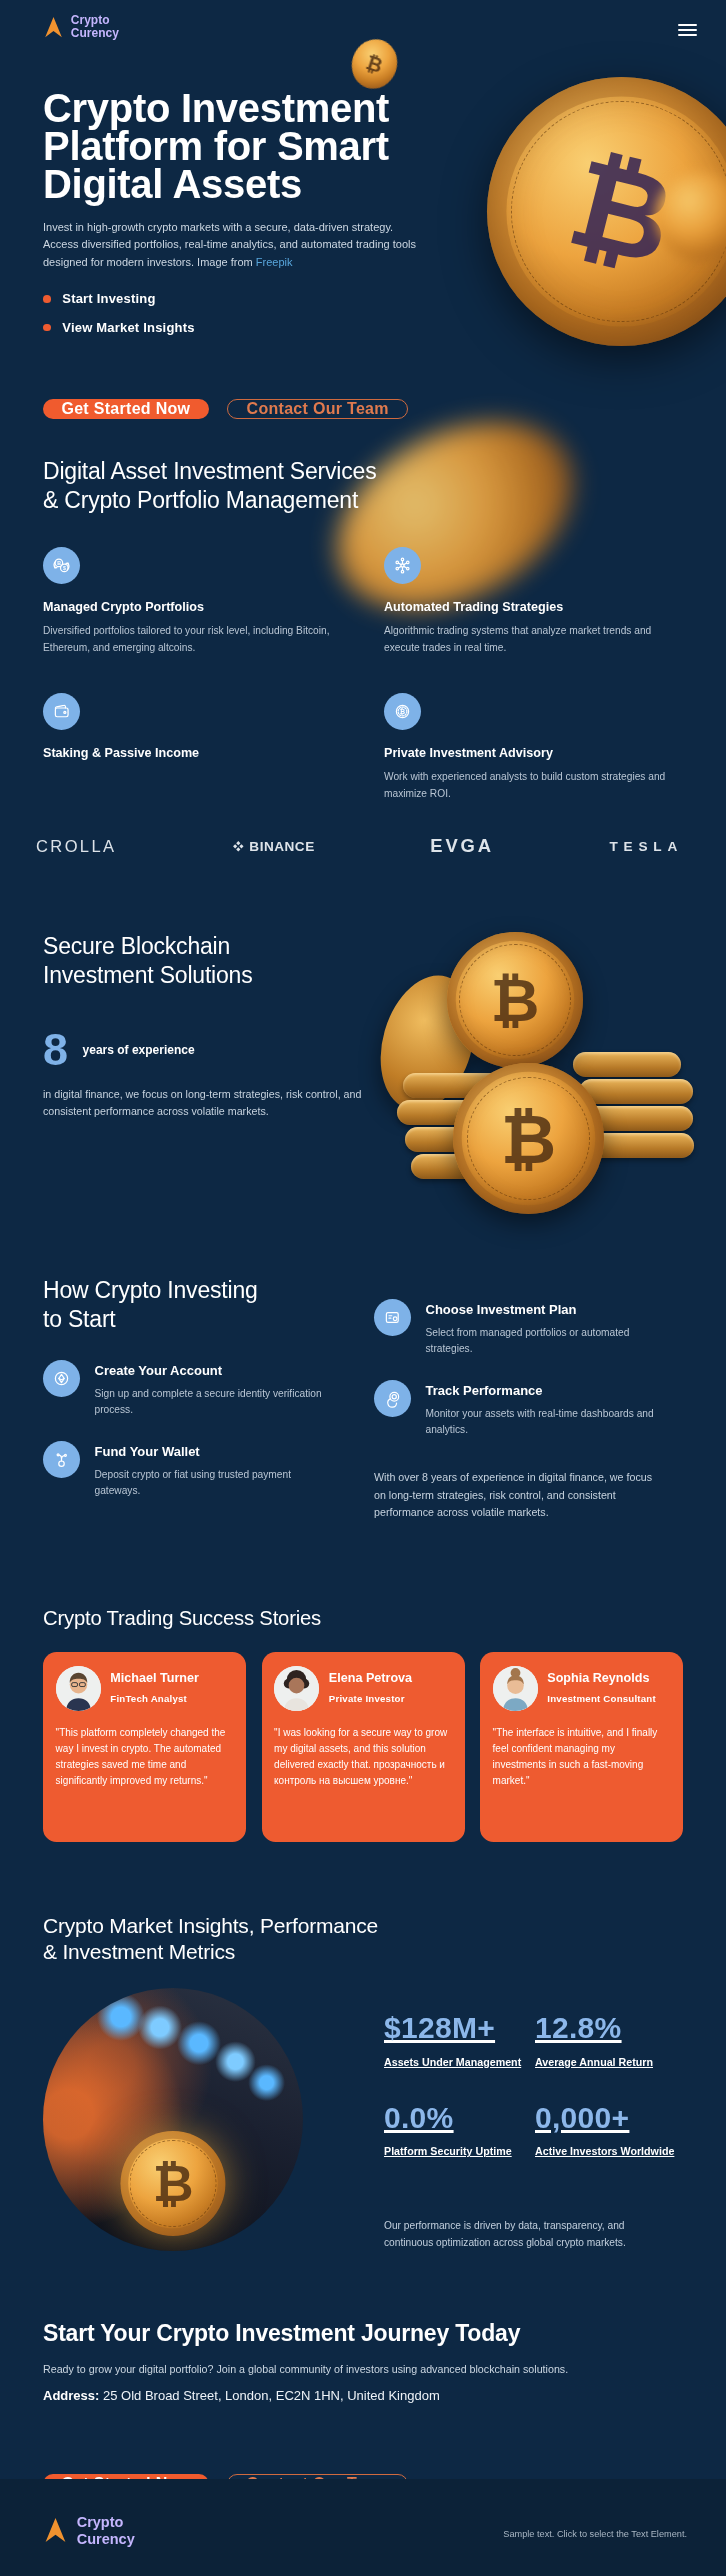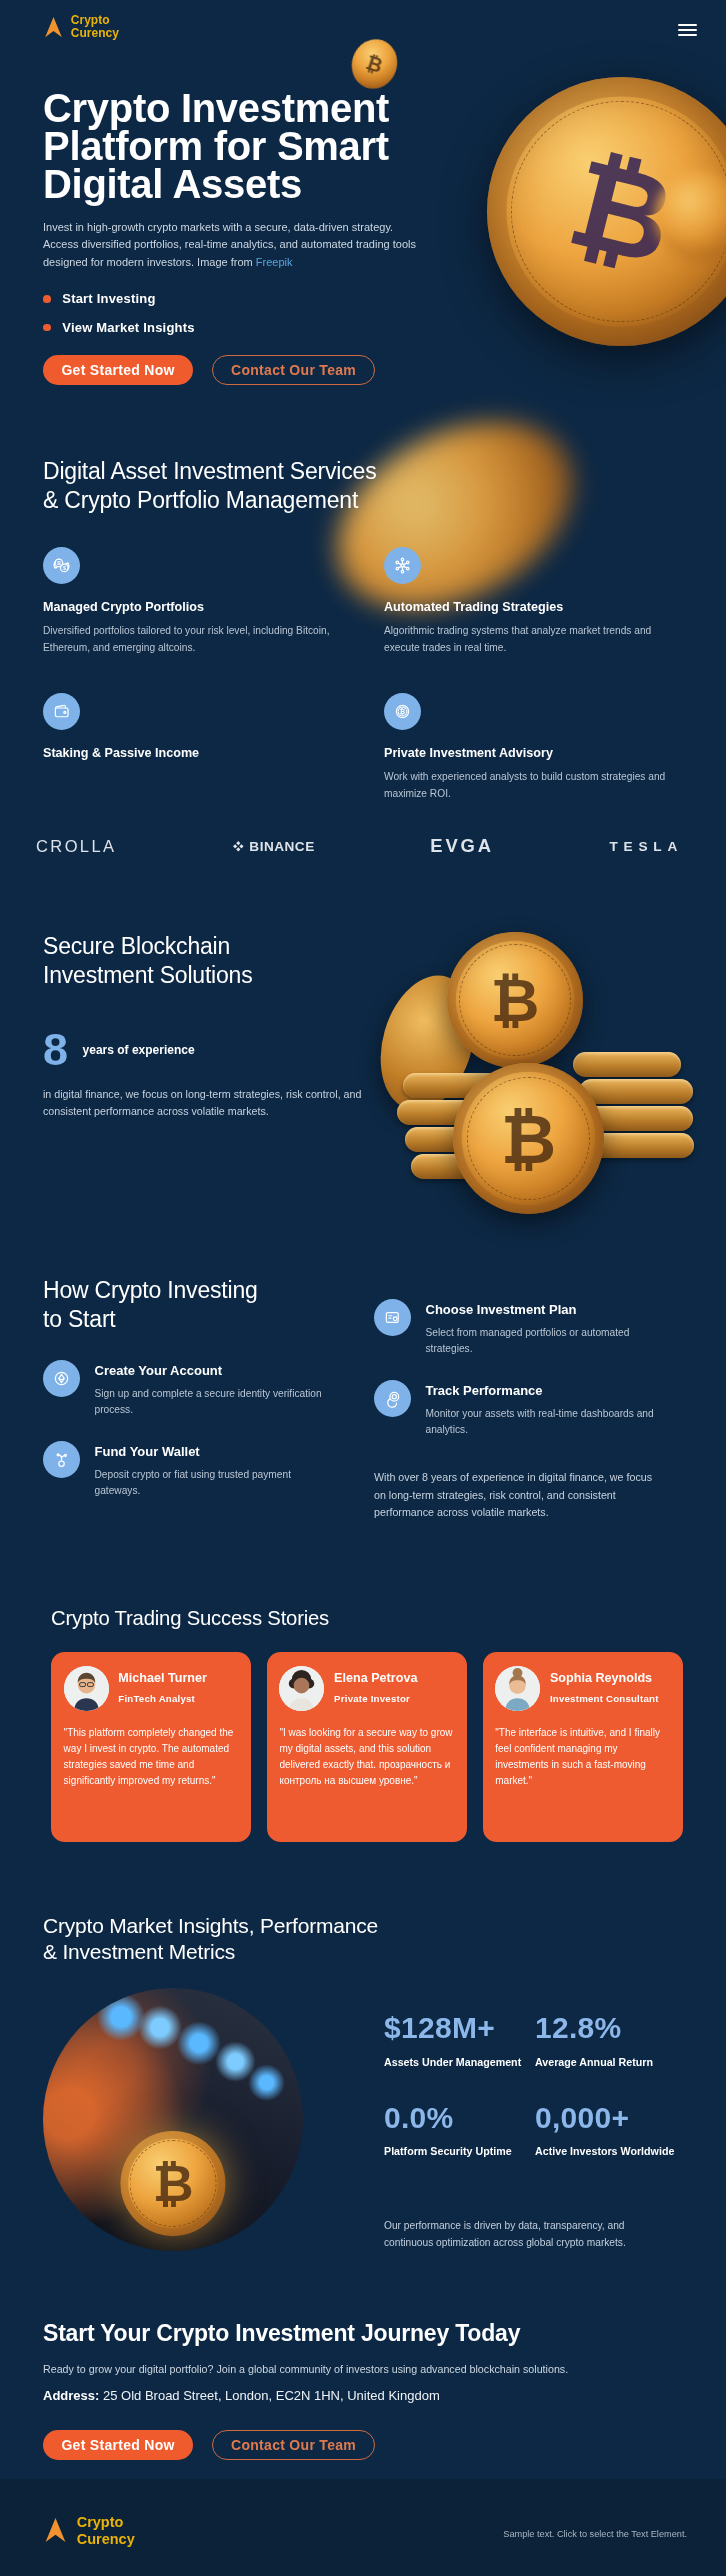--- a/index.html
+++ b/index.html
@@ -13,36 +13,36 @@
   .coin-big { left:487px; top:77px; width:269px; height:269px; box-shadow: inset 0 0 0 19.4px rgba(150,90,30,.35), inset 0 0 48px rgba(60,30,5,.45), 0 13.6px 43px rgba(0,0,0,.5); }
   .coin-big .b { font-size:122px; color:rgba(55,38,84,.88); transform:rotate(14deg); }
   .coin-small { left:352px; top:39px; width:45px; height:50px; transform:rotate(18deg); filter:blur(0.6px); }
   .coin-small .b { font-size:19.4px; }
   .coin-blur-hero { left:655px; top:172px; width:89px; height:89px; filter:blur(5.8px); opacity:.85; }
   .coin-blur-services { left:329px; top:434px; width:252px; height:163px; border-radius:50%; transform:rotate(-28deg); filter:blur(12.6px); opacity:.9; z-index:0; }
 
   
   .header { position:absolute; left:43px; right:29px; top:13.6px; display:flex; justify-content:space-between; align-items:flex-start; z-index:5; }
   .brand { display:flex; align-items:center; gap:6.8px; }
-  .brand-name { font-size:12px; font-weight:bold; line-height:1.15; color:#eab308; }
+  .brand-name { font-size:12px; font-weight:bold; line-height:1.15; color:#c4b5fd; }
   .menu-btn { margin-top:7.7px; width:19.4px; cursor:pointer; }
   .menu-btn span { display:block; height:1.9px; background:#fff; margin:2.9px 0; border-radius:1px; }
 
   
   .hero-text { position:absolute; left:43px; top:89px; width:399px; z-index:3; }
   .hero-text h1 { font-size:40px; line-height:38px; font-weight:bold; letter-spacing:-0.3px; }
   .hero-text h1 span { display:block; }
   .hero-desc { margin-top:15.5px; font-size:11px; line-height:1.62; color:#ccd7e2; width:387px; }
   .link { color:#58a6dc; text-decoration:none; cursor:pointer;text-align:right; }
   .hero-bullets { margin-top:19.4px; list-style:none; }
   .hero-bullets li { display:flex; align-items:center; gap:11.6px; margin-bottom:13.6px; }
   .dot { width:7.7px; height:7.7px; border-radius:50%; background:#ee5b30; flex:0 0 auto; }
   .bullet-label { font-size:13px; font-weight:bold; letter-spacing:0.2px; }
   .btn-row { margin-top:20.3px; display:flex; align-items:center; gap:18.4px; }
-  .btn { display:inline-flex; align-items:center; justify-content:center; height:30px; padding:0 18.4px; border-radius:15.5px; font-size:14px; font-weight:bold; letter-spacing:0.3px; cursor:pointer; white-space:nowrap; }
+  .btn { display:inline-flex; align-items:center; justify-content:center; height:20px; padding:0 18.4px; border-radius:15.5px; font-size:16px; font-weight:bold; letter-spacing:0.3px; cursor:pointer; white-space:nowrap;margin-top:44px; }
   .btn-primary { background:#f05b2e; color:#fff; }
   .btn-outline { border:1px solid #cf6a3f; color:#e07a4e; background:transparent; }
 
   
   .services { position:absolute; left:43px; right:43px; top:457px; z-index:1; }
   .h2 { font-size:23px; line-height:29px; font-weight:normal; letter-spacing:-0.2px; }
   .h2 span { display:block; }
   .svc-grid { margin-top:32px; display:grid; grid-template-columns:320px 320px; column-gap:21px; row-gap:37px; }
   .icon-circle { width:37px; height:37px; border-radius:50%; background:#7eb2e8; display:flex; align-items:center; justify-content:center; flex:0 0 auto; }
   .svc-title { margin-top:15.5px; font-size:12.6px; font-weight:bold; }
@@ -69,21 +69,21 @@
   
   .how { position:absolute; left:43px; right:43px; top:1276px; display:grid; grid-template-columns:310px 310px; column-gap:21px; }
   .how-right { padding-top:23px; }
   .step { display:flex; gap:14.5px; margin-bottom:23px; }
   .step-title { font-size:13px; font-weight:bold; padding-top:2.9px; }
   .step-desc { margin-top:7.7px; font-size:10.2px; line-height:1.6; color:#b9c6d4; max-width:242px; }
   .how-left .h2 { margin-bottom:26px; }
   .how-note { margin-top:31px; font-size:10.7px; line-height:1.62; color:#c6d2de; max-width:291px; }
 
   
-  .stories { position:absolute; left:43px; right:43px; top:1604px;margin-left:8px; }
+  .stories { position:absolute; left:43px; right:43px; top:1604px; }
   .stories .h2 { font-size:20.3px; }
   .cards { margin-top:19.4px; display:flex; gap:15.5px; }
   .card { width:207px; min-height:190px; background:#ee5b30; border-radius:13.6px; padding:13.6px 12.6px; }
   .card-head { display:flex; gap:9.7px; }
   .avatar { width:45px; height:45px; border-radius:50%; overflow:hidden; flex:0 0 auto; background:#f1f1ee; }
   .card-name { font-size:12.6px; font-weight:bold; line-height:1.28; padding-top:3.9px; }
   .card-role { margin-top:6.8px; font-size:9.7px; font-weight:bold; letter-spacing:0.2px; }
   .card-quote { margin-top:13.6px; font-size:10px; line-height:1.6; color:#fff; }
 
   
@@ -96,21 +96,21 @@
       radial-gradient(circle at 45% 15%, #7ecbff 0 8.7px, transparent 22px),
       radial-gradient(circle at 60% 21%, #5ab8ff 0 8.7px, transparent 22px),
       radial-gradient(circle at 74% 28%, #7ecbff 0 7.7px, transparent 20.3px),
       radial-gradient(circle at 86% 36%, #5ab8ff 0 6.8px, transparent 18.4px),
       radial-gradient(circle at 10% 48%, rgba(235,110,45,.85) 0 9%, transparent 42%),
       radial-gradient(circle at 26% 30%, rgba(190,85,40,.6) 0 9%, transparent 38%),
       linear-gradient(200deg,#2b3343 0%, #1a2030 45%, #0b0e16 100%);
   }
   .metrics-coin { position:absolute; left:50%; transform:translateX(-50%); top:143px; width:105px; height:105px; box-shadow:0 0 37px rgba(250,180,60,.55), inset 0 0 0 7.7px rgba(150,90,30,.4); }
   .metrics-coin .b { font-size:50px; }
-  .stats { position:absolute; left:341px; top:100px; width:310px; display:grid; grid-template-columns:151px auto; column-gap:0; row-gap:33px; }
+  .stats { position:absolute; left:341px; top:100px; width:310px; display:grid; grid-template-columns:151px auto; column-gap:0; row-gap:33px;text-decoration:underline; }
   .stat-value { font-size:30px; font-weight:bold; color:#8cb7ea; letter-spacing:0.3px; line-height:1; }
   .stat-label { margin-top:11.6px; font-size:10.7px; font-weight:bold; line-height:1.4; max-width:145px; }
   .metrics-note { position:absolute; left:341px; top:304px; width:291px; font-size:10.2px; line-height:1.7; color:#c2cfdd; }
 
   
   .cta { position:absolute; left:43px; right:43px; top:2320px; }
   .cta h2 { font-size:23px; font-weight:bold; white-space:nowrap; letter-spacing:-0.2px; }
   .cta-sub { margin-top:15.5px; font-size:10.7px; color:#ccd7e2; }
   .cta-contact { margin-top:12.6px; font-size:13px; line-height:1.45; color:#eef3f8; }
   .cta-contact b { color:#fff; }

